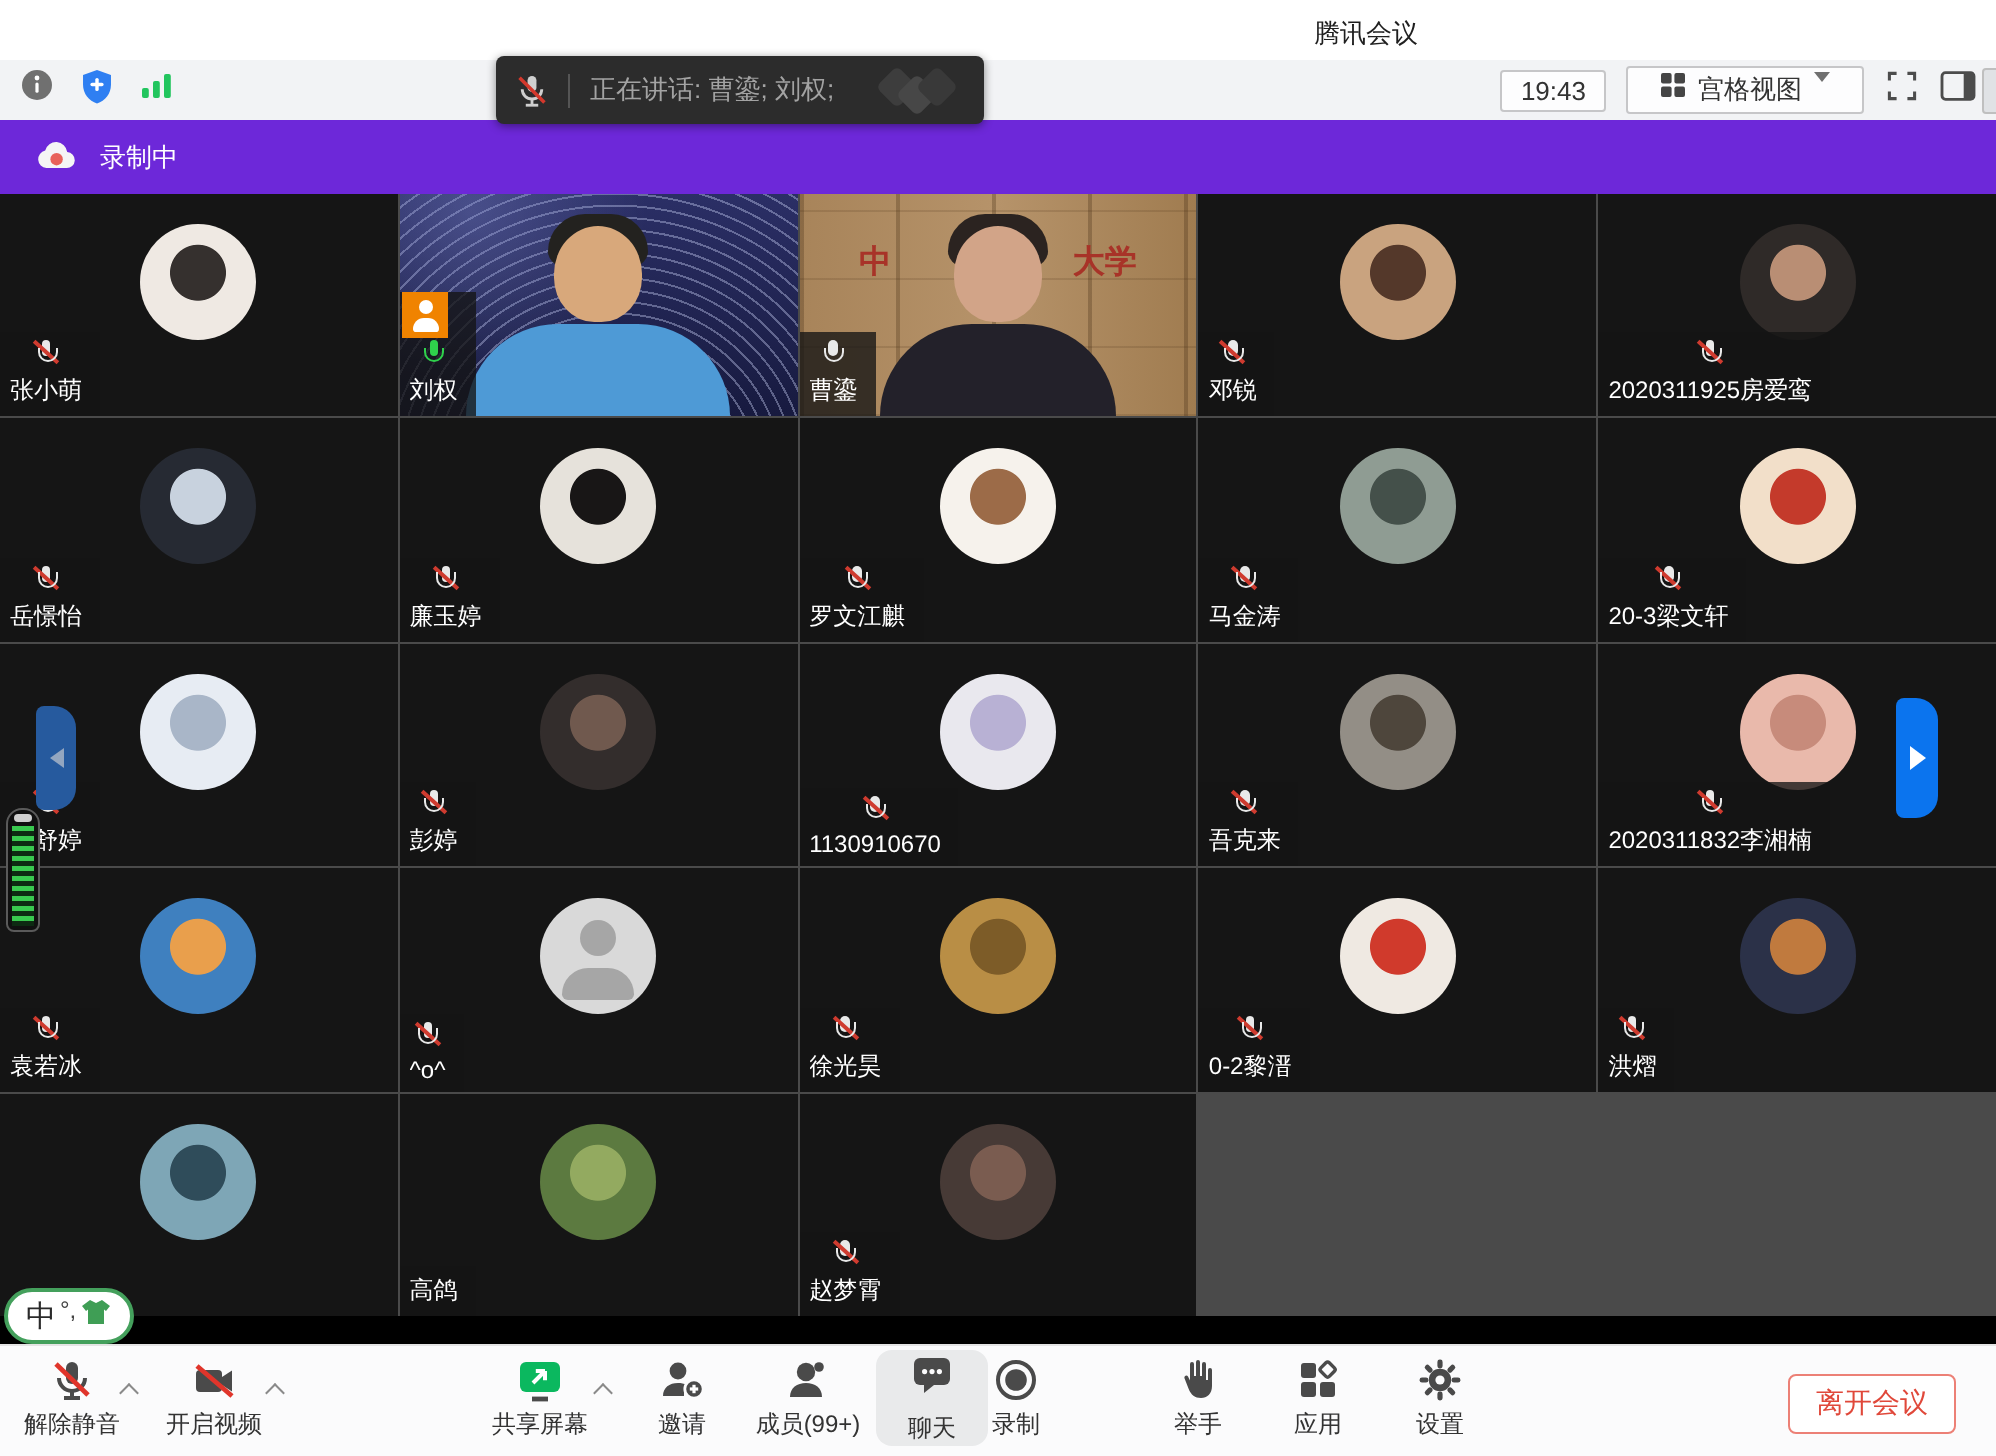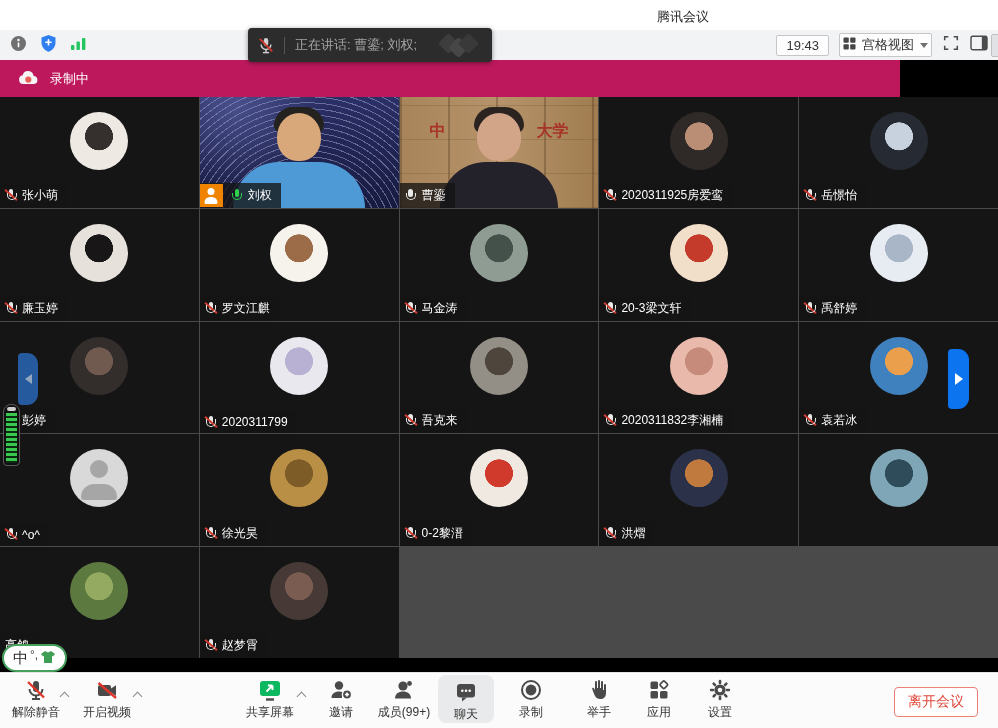--- a/index.html
+++ b/index.html
@@ -9,38 +9,38 @@
 
   
   .titlebar{position:absolute;top:0;left:0;width:998px;height:30px;background:#ffffff;}
   .win-title{position:absolute;left:683px;top:8px;transform:translateX(-50%);font-size:13px;color:#1f1f1f;white-space:nowrap;}
 
   
   .menubar{position:absolute;top:30px;left:0;width:998px;height:30px;background:#f2f3f5;}
   .mb-left{position:absolute;left:10px;top:33px;display:flex;align-items:center;gap:13px;height:24px;}
   .mb-right{position:absolute;right:10px;top:33px;display:flex;align-items:center;gap:10px;height:24px;}
   .time-box{border:1px solid #c6c6c8;border-radius:2px;background:#fdfdfe;padding:2px 9px;font-size:13px;color:#333;}
-  .view-box{border:1px solid #c6c6c8;border-radius:2px;background:#fdfdfe;padding:2px 3px;display:flex;align-items:center;gap:6px;font-size:13px;color:#333;}
+  .view-box{border:1px solid #c6c6c8;border-radius:2px;background:#fdfdfe;padding:2px 16px;display:flex;gap:6px;font-size:13px;color:#333;}
   .caret-down{width:0;height:0;border-left:4px solid transparent;border-right:4px solid transparent;border-top:5px solid #707070;}
   .edge-sliver{position:absolute;right:-3px;top:34px;width:8px;height:21px;background:#e0e2e5;border:1px solid #bfbfbf;border-radius:2px;}
 
   
   .toast{position:absolute;left:248px;top:28px;width:244px;height:34px;background:#2c2c2c;border-radius:4px;z-index:60;
          display:flex;align-items:center;box-shadow:0 1px 5px rgba(0,0,0,.45);}
   .toast-mic{width:36px;display:flex;justify-content:center;}
   .toast-div{width:1px;height:17px;background:#555;}
   .toast-text{margin-left:10px;font-size:13px;color:#a3a3a3;white-space:nowrap;z-index:2;}
   .toast-wm{position:absolute;right:16px;top:8px;display:flex;}
   .toast-wm i{width:15px;height:15px;border-radius:3px;transform:rotate(45deg);}
   .toast-wm i:nth-child(1){background:#3d3d3d;}
   .toast-wm i:nth-child(2){background:#474747;margin-left:-5px;margin-top:4px;}
   .toast-wm i:nth-child(3){background:#393939;margin-left:-5px;}
 
   
-  .recbar{position:absolute;top:60px;left:0;width:900px;height:37px;background:#be185d;}
+  .recbar{position:absolute;top:60px;left:0;width:998px;height:37px;background:#6d28d9;}
   .rec-inner{position:absolute;left:18px;top:10px;display:flex;align-items:center;gap:11px;color:#fff;font-size:13px;}
 
   
   .grid{position:absolute;top:97px;left:0;width:998px;height:561px;display:grid;
         grid-template-columns:repeat(5,1fr);grid-template-rows:repeat(5,1fr);gap:1px;background:#4a4a4a;}
   .tile{position:relative;background:#151515;overflow:hidden;}
   .avatar{position:absolute;width:58px;height:58px;left:50%;top:15px;transform:translateX(-50%);border-radius:50%;
           background:radial-gradient(circle at 50% 42%, var(--c2) 0 31%, var(--c1) 32% 100%);}
   .k-default .avatar{background:#d9d9d9;}
   .k-default .avatar::before{content:'';position:absolute;left:50%;top:11px;transform:translateX(-50%);
@@ -65,21 +65,21 @@
   .k-video-star .head{background:#d8a87b;}
   .k-video-star .torso{background:#4e9ad6;}
   .k-video-wood .hair{background:#2b2320;}
   .k-video-wood .head{background:#d2a488;}
   .k-video-wood .torso{background:#23212a;width:118px;}
   .backdrop-text{position:absolute;top:24px;left:0;right:0;display:flex;justify-content:space-between;padding:0 30px;
       color:#a83328;font-family:"Liberation Serif","DejaVu Serif",serif;font-size:16px;font-weight:bold;}
 
   
   .name-tag{position:absolute;left:0;bottom:0;display:flex;align-items:center;gap:5px;background:rgba(20,20,20,.78);
-      color:#fff;font-size:12px;padding:4px 9px 4px 5px;max-width:97%;box-sizing:border-box;}
+      color:#fff;font-size:12px;padding:4px 9px 4px 5px;max-width:97%;box-sizing:border-box;flex-direction:column;}
   .name{white-space:nowrap;overflow:hidden;text-overflow:ellipsis;}
   .host-badge{width:23px;height:23px;background:#f08300;flex:0 0 23px;margin:-4px 3px -4px -5px;position:relative;}
   .host-badge::before{content:'';position:absolute;left:50%;top:4px;transform:translateX(-50%);width:7px;height:7px;border-radius:50%;background:#fff;}
   .host-badge::after{content:'';position:absolute;left:50%;bottom:3px;transform:translateX(-50%);width:13px;height:7px;border-radius:7px 7px 2px 2px;background:#fff;}
   .mic{position:relative;width:12px;height:13px;flex:0 0 12px;}
   .mic::before{content:'';position:absolute;left:3.8px;top:0;width:4.5px;height:8px;border-radius:2.5px;background:#e9e9e9;}
   .mic::after{content:'';position:absolute;left:1.5px;top:3.5px;width:8px;height:6.5px;border:1.2px solid #e9e9e9;border-top:none;border-radius:0 0 7px 7px;}
   .mic .slash{display:none;position:absolute;left:-2px;top:5px;width:16px;height:2px;background:#cf3b2f;transform:rotate(42deg);}
   .mic.muted .slash{display:block;}
   .mic.active::before{background:#2fd14c;}
@@ -104,22 +104,22 @@
   
   .toolbar{position:absolute;top:672px;left:0;width:998px;height:56px;background:#fbfbfc;border-top:1px solid #e4e4e4;box-sizing:border-box;}
   .tb-item{position:absolute;top:678px;width:76px;display:flex;flex-direction:column;align-items:center;gap:2px;
       font-size:12px;color:#333;text-align:center;}
   .tb-item svg{display:block;}
   .i-unmute{left:-2px;}
   .i-video{left:69px;}
   .i-share{left:232px;align-items:center;}
   .i-invite{left:303px;}
   .i-members{left:364px;width:80px;}
-  .i-chat{left:438px;width:56px;top:675px;height:48px;background:#e9eaeb;border-radius:8px;justify-content:flex-end;}
-  .i-record{left:493px;}
+  .i-chat{left:438px;width:56px;top:675px;height:48px;background:#e9eaeb;border-radius:8px;justify-content:space-between;}
+  .i-record{left:470px;}
   .i-hand{left:561px;}
   .i-apps{left:621px;text-align:center;}
   .i-settings{left:682px;}
   .chev{position:absolute;width:10px;height:10px;z-index:5;}
   .chev::before{content:'';position:absolute;left:1px;top:3px;width:6px;height:6px;border-top:1.8px solid #8a8a8a;border-right:1.8px solid #8a8a8a;transform:rotate(-45deg);}
   .chev1{left:60px;top:690px;}
   .chev2{left:133px;top:690px;}
   .chev3{left:297px;top:690px;}
   .leave-btn{position:absolute;right:20px;top:687px;height:30px;padding:0 13px;background:#fff;border:1px solid #ec8076;
       border-radius:4px;color:#e0483a;font-size:14px;display:flex;align-items:center;box-sizing:border-box;}
@@ -254,20 +254,31 @@
         <span>中</span>
         <span>大学</span>
       </div>
     <div class="name-tag">
 
       <span class="mic on"></span>
       <span class="name">曹鎏</span>
     </div>
   </div>
     <div class="tile k-avatar">
+    <div class="avatar" style="--c1: #c9a37f; --c2: #54382a;"></div>
+
+    <div class="name-tag">
+
+      <span class="mic muted">
+          <i class="slash"></i>
+        </span>
+      <span class="name">邓锐</span>
+    </div>
+  </div>
+    <div class="tile k-avatar">
     <div class="avatar" style="--c1: #2f2a28; --c2: #b98e74;"></div>
 
     <div class="name-tag">
 
       <span class="mic muted">
           <i class="slash"></i>
         </span>
       <span class="name">2020311925房爱鸾</span>
     </div>
   </div>
@@ -349,21 +360,21 @@
     </div>
   </div>
     <div class="tile k-avatar">
     <div class="avatar" style="--c1: #e9e8ee; --c2: #b8b1d4;"></div>
 
     <div class="name-tag">
 
       <span class="mic muted">
           <i class="slash"></i>
         </span>
-      <span class="name">2020311799</span>
+      <span class="name">1130910670</span>
     </div>
   </div>
     <div class="tile k-avatar">
     <div class="avatar" style="--c1: #938e86; --c2: #4e463c;"></div>
 
     <div class="name-tag">
 
       <span class="mic muted">
           <i class="slash"></i>
         </span>

